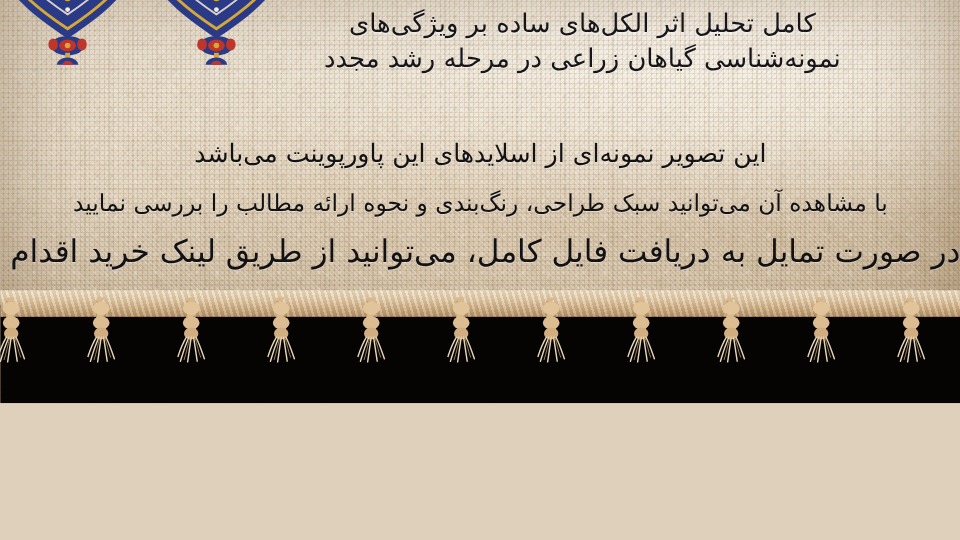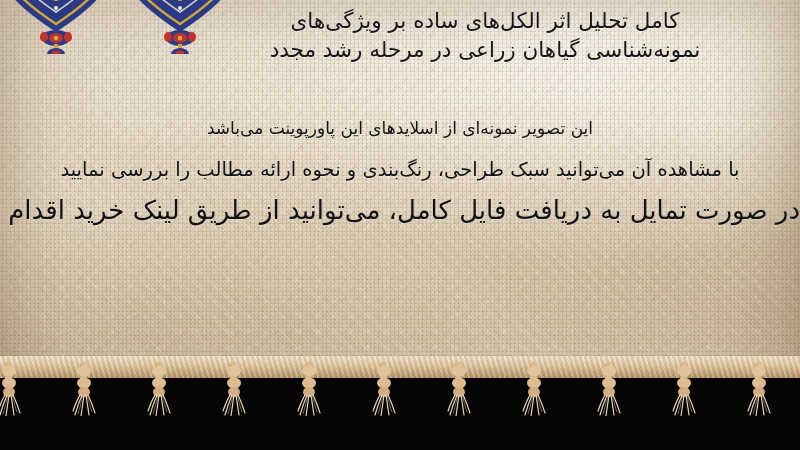--- a/index.html
+++ b/index.html
@@ -2,21 +2,21 @@
 <html lang="fa" dir="rtl"><head>
 <meta charset="utf-8">
 <style>
   html,body{margin:0;padding:0;}
   body{
     width:800px;height:450px;overflow:hidden;
     background:#ded0bb;
     font-family:"DejaVu Sans","Liberation Sans",sans-serif;
   }
   #slide{
-    position:relative;width:800px;height:450px;overflow:hidden;
+    position:relative;width:800px;height:336px;overflow:hidden;
     background:#e4d7c3;
   }
 
   
   .ground{position:absolute;inset:0;}
 
   .tone{
     position:absolute;inset:0;
     background:
       radial-gradient(120% 90% at 72% 8%,  rgba(255,252,245,.95) 0%, rgba(255,250,240,0) 55%),
@@ -88,21 +88,21 @@
   }
   .body-box{
     position:absolute;left:0;top:108px;width:800px;text-align:center;
   }
   .body-line{
     color:#121214;
     font-size:20px;line-height:41px;
     white-space:nowrap;
     text-shadow:0 1px 0 rgba(255,255,255,.30);
   }
-  .body-line.l1{font-size:17px;}
+  .body-line.l1{font-size:21px;}
   .body-line.l2{font-size:19.5px;}
   .body-line.l3{font-size:26px;}
 
   
   .band{
     position:absolute;left:0;bottom:0;width:800px;height:82px;
     background:#050403;
   }
   .band-top-shade{
     position:absolute;left:0;top:0;width:800px;height:14px;

